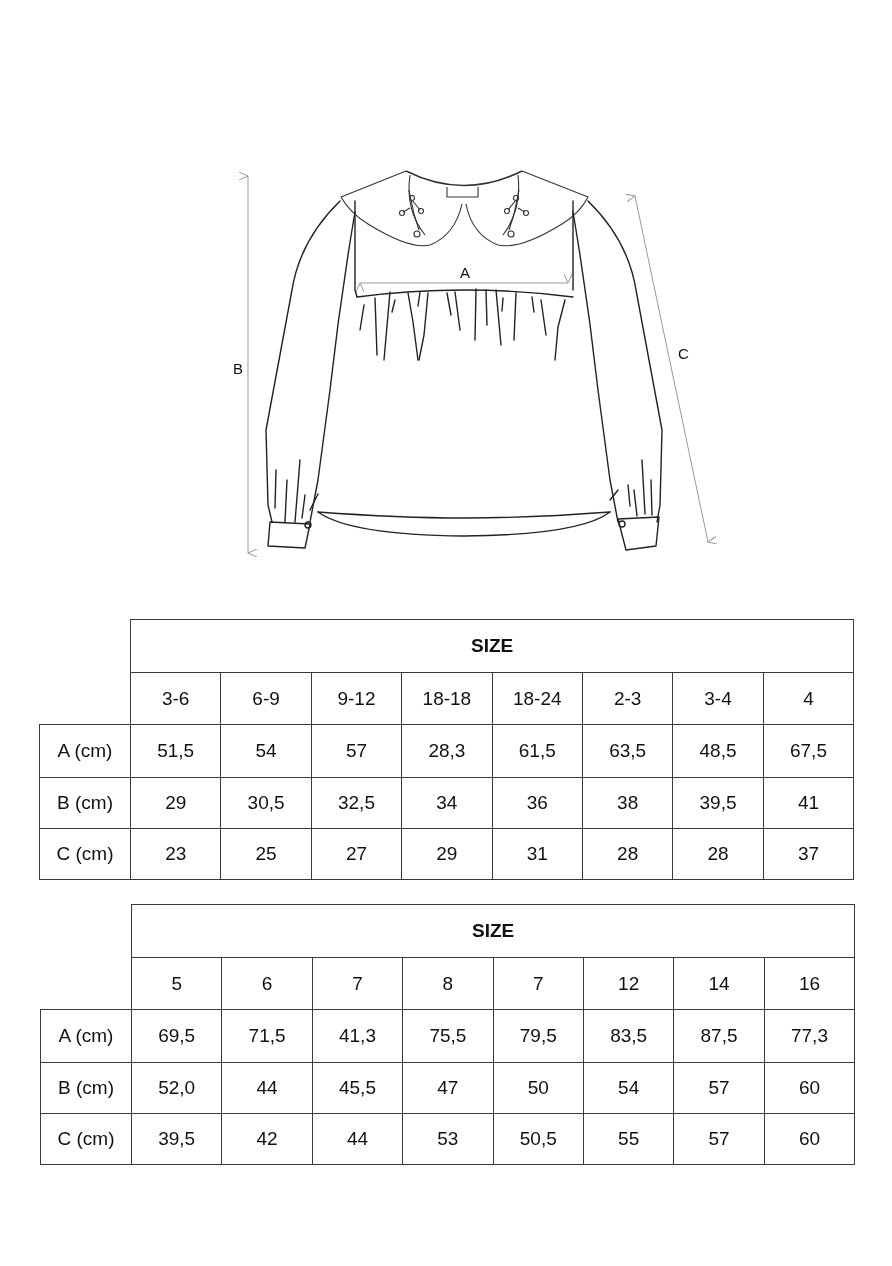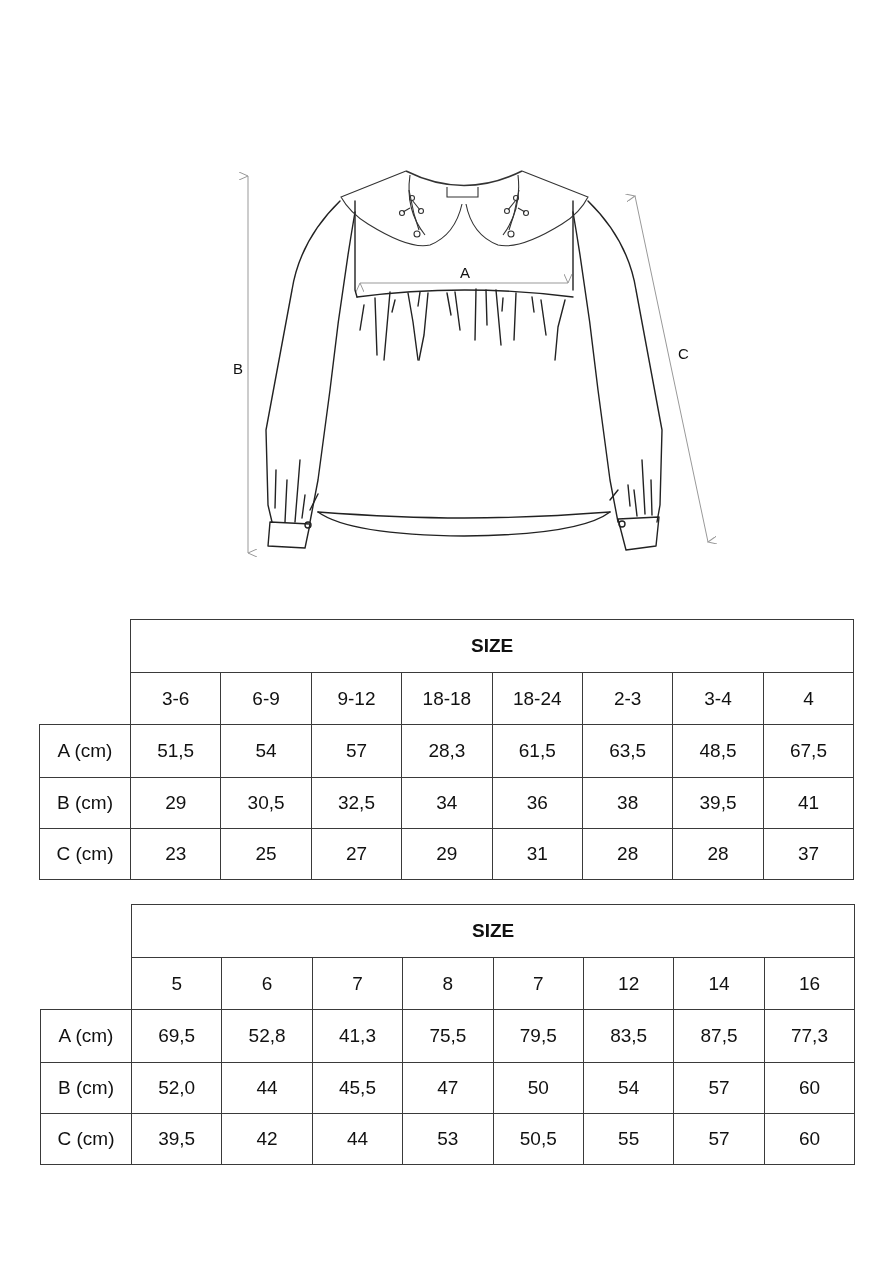--- a/index.html
+++ b/index.html
@@ -194,21 +194,21 @@
     <td>7</td>
     <td>8</td>
     <td>7</td>
     <td>12</td>
     <td>14</td>
     <td>16</td>
   </tr>
   <tr style="height:53px">
     <td class="rowlabel">A (cm)</td>
     <td>69,5</td>
-    <td>52,8</td>
+    <td>71,5</td>
     <td>41,3</td>
     <td>75,5</td>
     <td>79,5</td>
     <td>83,5</td>
     <td>87,5</td>
     <td>77,3</td>
   </tr>
   <tr style="height:51px">
     <td class="rowlabel">B (cm)</td>
     <td>52,0</td>

